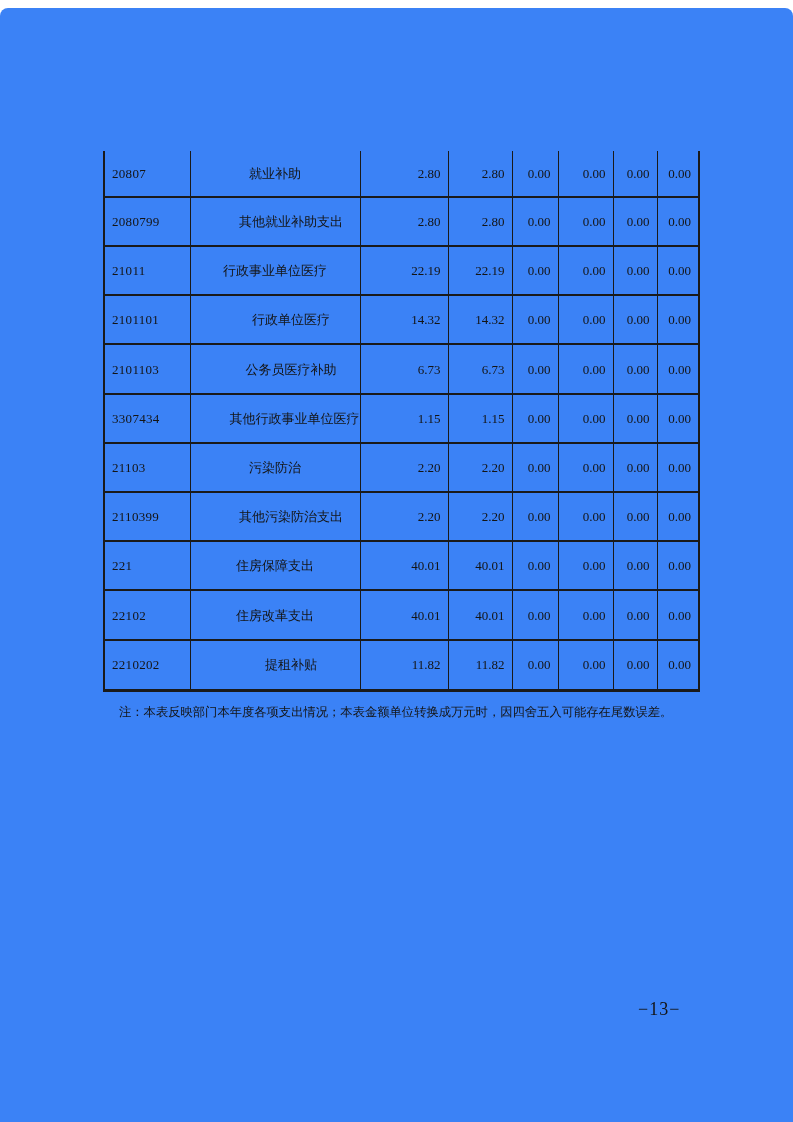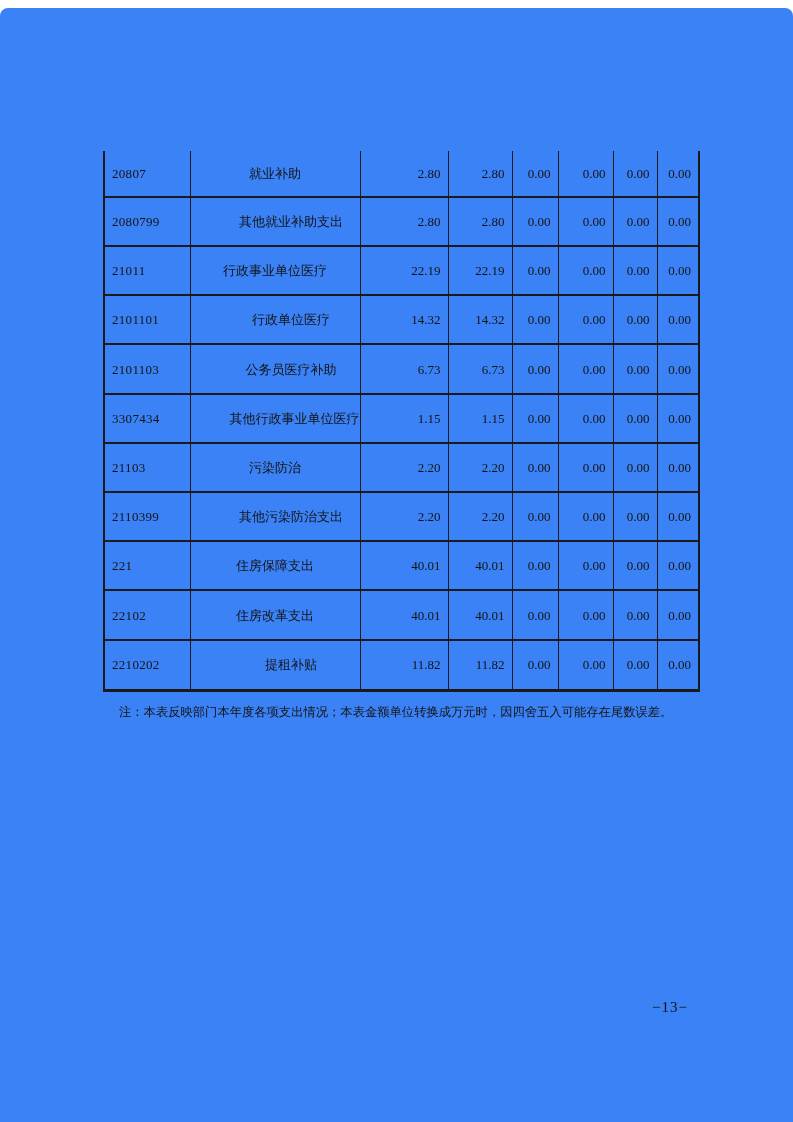--- a/index.html
+++ b/index.html
@@ -76,22 +76,21 @@
     font-size: 12.3px;
     white-space: nowrap;
     color: #141414;
     margin-left: 11px;
   }
   .pagenum {
     position: absolute;
     left: 638px;
     top: 991px;
     width: 64px;
-    text-align: center;
-    font-size: 15px;
+    font-size: 18px;
     letter-spacing: 1px;
     color: #141414;
   }
 </style>
 </head>
 <body>
 
 <div class="sheet">
 
   <table class="budget">

